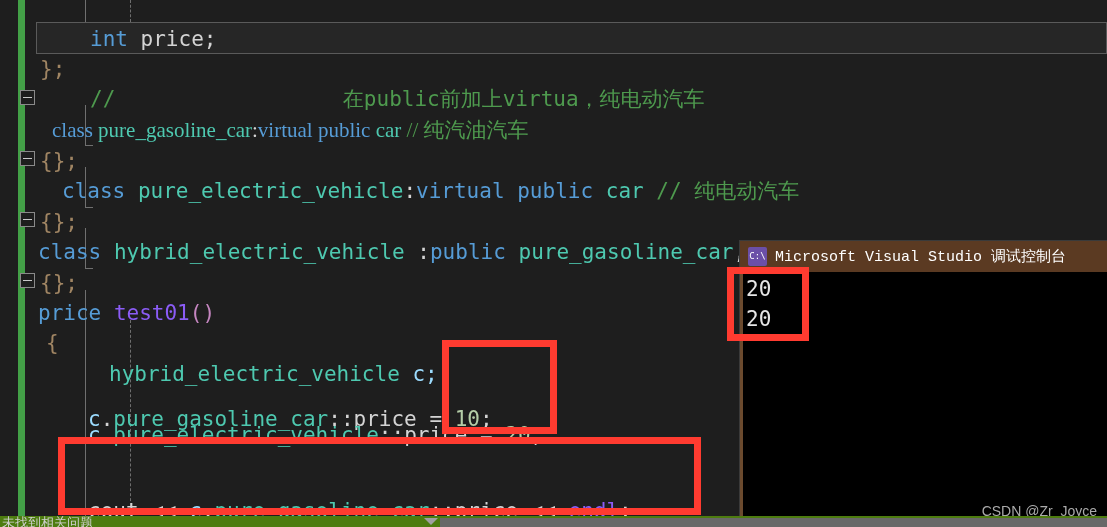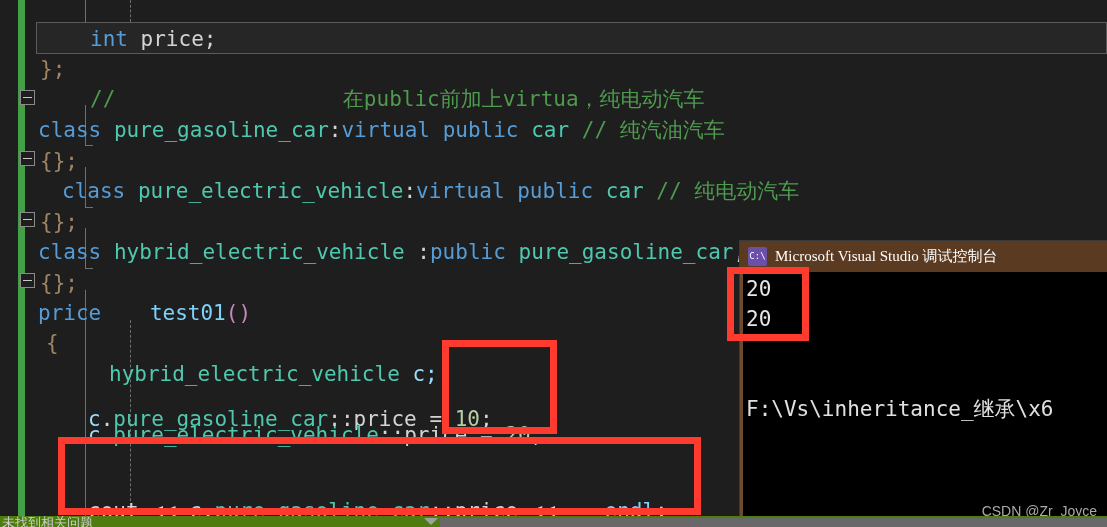--- a/index.html
+++ b/index.html
@@ -44,21 +44,21 @@
     white-space: pre;
     font-size: 21px;
     letter-spacing: 0px;
     color: #D4D4D4;
   }
   .code-text { position: absolute; left: 34px; white-space: pre; }
 
   
   .kw   { color: #569CD6; }   
   .type { color: #4EC9B0; }   
-  .fn   { color: #7dd3fc; margin-left: 36px; }   
+  .fn   { color: #8b5cf6; }   
   .cmt  { color: #4E9A4E; }   
   .num  { color: #B5CEA8; }   
   .pln  { color: #D4D4D4; text-align: center; }   
   .var  { color: #9CDCFE; }
   .paren{ color: #C586C0; }
   .brc  { color: #A08563; }   
 
   
   .collapse-box {
     position: absolute;
@@ -121,21 +121,21 @@
     height: 31px;
     background: #5B3A22;
     display: flex;
     align-items: center;
     padding-left: 8px;
     box-sizing: border-box;
   }
   #console-title .tt {
     color: #FFFFFF;
     font-size: 15px;
-    font-family: Liberation Serif, serif;
+    font-family: Liberation Mono, monospace;
     margin-left: 8px;
   }
   .cmd-icon {
     width: 19px; height: 19px;
     background: #6B4FA8;
     border-radius: 2px;
     display: inline-flex;
     align-items: center;
     justify-content: center;
     flex: 0 0 auto;
@@ -253,21 +253,21 @@
 
   <div class="code-line" style="top:24px;">
     <span class="code-text" style="left:40px;"><span class="brc">};</span></span>
   </div>
 
   <div class="code-line" style="top:54px;">
     <span class="code-text" style="left:90px;"><span class="cmt">//                  在public前加上virtua，纯电动汽车</span></span>
   </div>
 
   <div class="code-line" style="top:85px;">
-    <span class="code-text" style="left:38px;"><span class="kw">class</span><span class="pln"> </span><span class="type">pure_gasoline_car</span><span class="pln">:</span><span class="kw">virtual</span><span class="pln"> </span><span class="kw">public</span><span class="pln"> </span><span class="type">car</span><span class="pln"> </span><span class="cmt">// 纯汽油汽车</span></span>
+    <span class="code-text" style="left:52px;font-family:Liberation Serif, serif;"><span class="kw">class</span><span class="pln"> </span><span class="type">pure_gasoline_car</span><span class="pln">:</span><span class="kw">virtual</span><span class="pln"> </span><span class="kw">public</span><span class="pln"> </span><span class="type">car</span><span class="pln"> </span><span class="cmt">// 纯汽油汽车</span></span>
   </div>
 
   <div class="code-line" style="top:116px;">
     <span class="code-text" style="left:40px;"><span class="brc">{};</span></span>
   </div>
 
   <div class="code-line" style="top:146px;margin-left:24px;">
     <span class="code-text" style="left:38px;"><span class="kw">class</span><span class="pln"> </span><span class="type">pure_electric_vehicle</span><span class="pln">:</span><span class="kw">virtual</span><span class="pln"> </span><span class="kw">public</span><span class="pln"> </span><span class="type">car</span><span class="pln"> </span><span class="cmt">// 纯电动汽车</span></span>
   </div>
 
@@ -319,21 +319,20 @@
       <span>C:\</span>
     </span>
     <span class="tt">Microsoft Visual Studio 调试控制台</span>
   </div>
 
   <div id="console-body">
     <div class="con-edge"></div>
     <div class="con-line">20</div>
     <div class="con-line">20</div>
     <div class="con-line" style="height:60px;"></div>
-    <div class="con-line path">F:\Vs\inheritance_继承\x6</div>
 
     <div id="watermark">CSDN @Zr_Joyce</div>
   </div>
 </div>
 
 <div class="annot" style="left:442px; top:340px; width:115px; height:94px;"></div>
 
 <div class="annot" style="left:58px; top:437px; width:643px; height:78px;"></div>
 
 <div class="annot" style="left:727px; top:267px; width:82px; height:74px;"></div>

